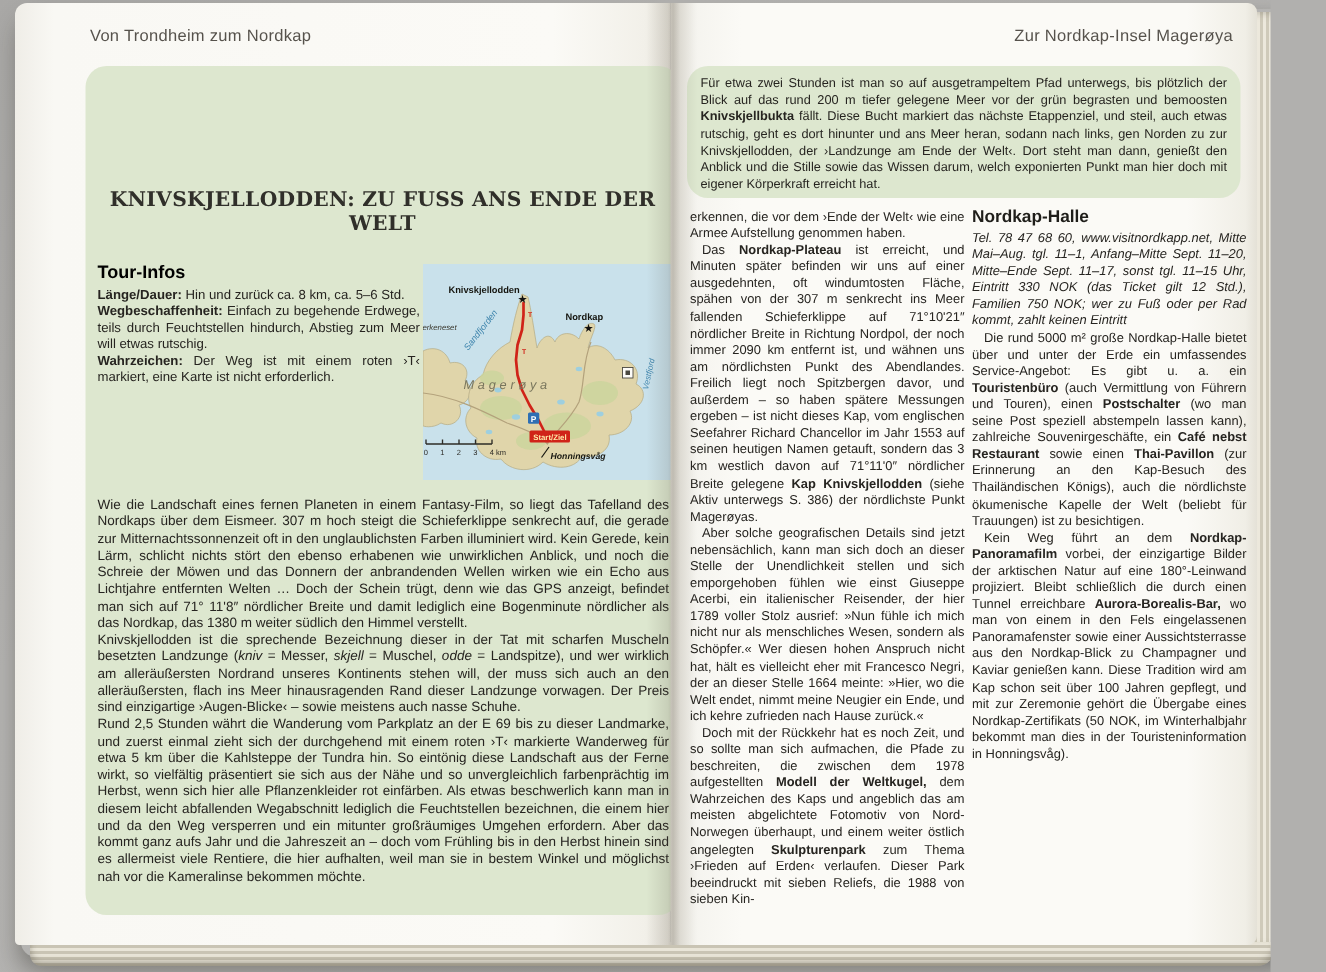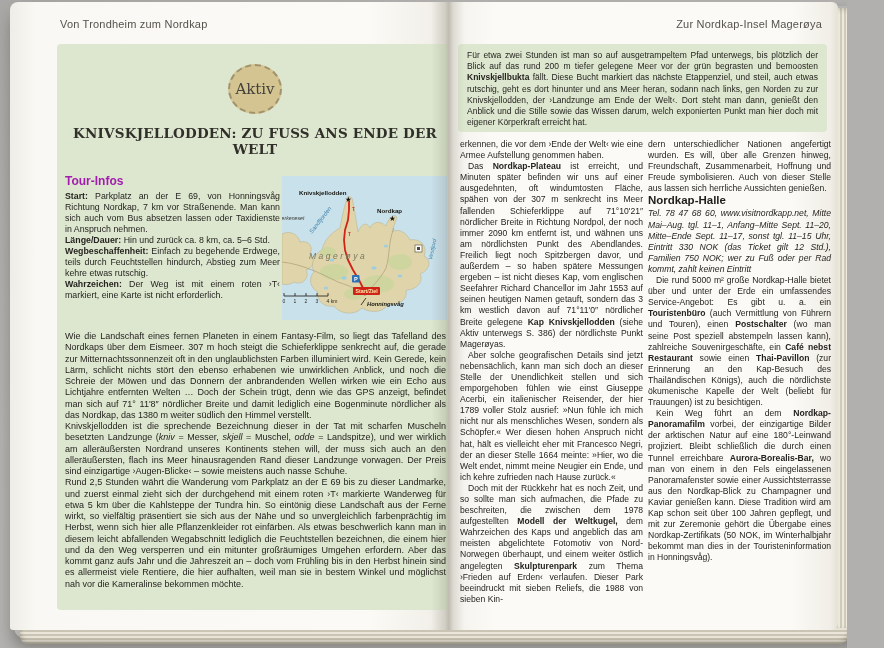--- a/index.html
+++ b/index.html
@@ -18,30 +18,30 @@
   .page-right{left:447px;width:391px;border-radius:0 6px 6px 0;
     background:linear-gradient(to right,#e9e6dd 0%,#f5f4ef 4%,#fbfaf6 12%,#fbfaf6 88%,#f0eee6 98%,#e4e1d7 100%);}
   .gutter{position:absolute;left:431px;top:2px;width:34px;height:628px;pointer-events:none;z-index:5;
     background:linear-gradient(to right,rgba(70,62,48,0) 0%,rgba(70,62,48,.14) 42%,rgba(70,62,48,.26) 52%,rgba(70,62,48,.10) 66%,rgba(70,62,48,0) 100%);}
   .runhead{position:absolute;top:16px;font-size:11px;color:#56524c;letter-spacing:.2px;}
   .runhead.l{left:50px;}
   .runhead.r{right:16px;text-align:right;}
   .pagenum{position:absolute;font-size:10.5px;color:#3a3832;text-align:center;margin-top:40px;}
 
   
-  .panel{position:absolute;background:#dde7cf;border-radius:4px;}
+  .panel{position:absolute;background:#dde7cf;border-radius:14px;}
   .panel-left{left:47px;top:42px;width:396px;height:566px;}
   .badge{position:absolute;left:171px;top:20px;width:54px;height:50px;border-radius:50%;
     background:#d3c492;border:2px dashed #a2926a;box-sizing:border-box;
     display:flex;align-items:center;justify-content:center;
     font-family:"DejaVu Serif",serif;font-size:15px;color:#44423a;}
   .arttitle{position:absolute;left:0;top:81px;width:100%;text-align:center;
     font-family:"DejaVu Serif",serif;font-weight:bold;font-size:13.5px;letter-spacing:.2px;color:#302f2a;}
   .tourinfos{position:absolute;left:8px;top:130px;width:215px;color:#262420;}
-  .tourinfos h4{margin:0 0 3px 0;font-size:12px;color:#a21caf;}
+  .tourinfos h4{margin:0 0 3px 0;font-size:12px;color:#000000;}
   .tourinfos p{margin:0;font-size:8.8px;line-height:11px;text-align:justify;}
   .bodytext{position:absolute;left:8px;top:287px;width:381px;color:#262420;}
   .bodytext p{margin:0;font-size:9px;line-height:11.25px;text-align:justify;}
 
   
   .panel-right{left:11px;top:42px;width:369px;height:88px;box-sizing:border-box;padding:6px 9px;}
   .panel-right p{margin:0;font-size:8.5px;line-height:11.2px;text-align:justify;color:#262420;}
   .col{position:absolute;top:137px;width:183px;color:#262420;}
   .col p{margin:0;font-size:8.6px;line-height:11.1px;text-align:justify;}
   .col p.ind{text-indent:8px;}
@@ -78,28 +78,26 @@
 
 <div class="photo">
   <div class="book-shadow"></div>
   <div class="stack-right"></div>
   <div class="stack-bottom"></div>
 
   <div class="page page-left">
     <div class="runhead l">Von Trondheim zum Nordkap</div>
 
     <div class="panel panel-left">
-      <div class="badge">Aktiv</div>
       <div class="arttitle">KNIVSKJELLODDEN: ZU FUSS ANS ENDE DER WELT</div>
 
       <div class="tourinfos">
         <h4>Tour-Infos</h4>
-        <p><span class="b">Start:</span><span> Parkplatz an der E 69, von Honningsvåg Richtung Nordkap, 7 km vor Straßenende. Man kann sich auch vom Bus absetzen lassen oder Taxidienste in Anspruch nehmen.</span></p>
         <p><span class="b">Länge/Dauer:</span><span> Hin und zurück ca. 8 km, ca. 5–6 Std.</span></p>
-        <p><span class="b">Wegbeschaffenheit:</span><span> Einfach zu begehende Erdwege, teils durch Feuchtstellen hindurch, Abstieg zum Meer kehre etwas rutschig.</span></p>
+        <p><span class="b">Wegbeschaffenheit:</span><span> Einfach zu begehende Erdwege, teils durch Feuchtstellen hindurch, Abstieg zum Meer will etwas rutschig.</span></p>
         <p><span class="b">Wahrzeichen:</span><span> Der Weg ist mit einem roten ›T‹ markiert, eine Karte ist nicht erforderlich.</span></p>
       </div>
 
       <div class="mapwrap">
         <svg width="167" height="144" viewBox="0 0 167 144">
           <rect class="sea" x="0" y="0" width="167" height="144"></rect>
 
           <path class="land" d="M0,58 C8,54 16,58 18,66 C26,64 32,70 28,78 C34,82 32,92 24,94 C28,102 20,110 12,106 C6,110 0,108 0,108 Z"></path>
 
           <path class="land" d="M66,20 C63,28 60,40 58,52 C50,56 42,64 40,74 C32,78 28,88 32,96 C26,102 28,112 36,116 C34,124 42,132 52,130 C58,138 72,140 80,132 C90,138 102,136 106,128 C116,130 126,124 124,114 C134,114 142,106 138,98 C148,94 150,84 142,80 C146,70 138,62 128,64 C124,56 116,52 110,56 C112,48 116,42 114,40 C110,38 106,44 104,50 C98,44 90,46 88,52 C84,44 78,50 76,56 C74,44 72,30 70,22 Z"></path>
@@ -182,21 +180,20 @@
     </div>
 
     <div class="col col-1">
       <p><span>erkennen, die vor dem ›Ende der Welt‹ wie eine Armee Aufstellung genommen haben.</span></p>
       <p class="ind"><span>Das </span><span class="b">Nordkap-Plateau</span><span> ist erreicht, und Minuten später befinden wir uns auf einer ausgedehnten, oft windumtosten Fläche, spähen von der 307 m senkrecht ins Meer fallenden Schieferklippe auf 71°10'21″ nördlicher Breite in Richtung Nordpol, der noch immer 2090 km entfernt ist, und wähnen uns am nördlichsten Punkt des Abendlandes. Freilich liegt noch Spitzbergen davor, und außerdem – so haben spätere Messungen ergeben – ist nicht dieses Kap, vom englischen Seefahrer Richard Chancellor im Jahr 1553 auf seinen heutigen Namen getauft, sondern das 3 km westlich davon auf 71°11'0″ nördlicher Breite gelegene </span><span class="b">Kap Knivskjellodden</span><span> (siehe Aktiv unterwegs S. 386) der nördlichste Punkt Magerøyas.</span></p>
       <p class="ind"><span>Aber solche geografischen Details sind jetzt nebensächlich, kann man sich doch an dieser Stelle der Unendlichkeit stellen und sich emporgehoben fühlen wie einst Giuseppe Acerbi, ein italienischer Reisender, der hier 1789 voller Stolz ausrief: »Nun fühle ich mich nicht nur als menschliches Wesen, sondern als Schöpfer.« Wer diesen hohen Anspruch nicht hat, hält es vielleicht eher mit Francesco Negri, der an dieser Stelle 1664 meinte: »Hier, wo die Welt endet, nimmt meine Neugier ein Ende, und ich kehre zufrieden nach Hause zurück.«</span></p>
       <p class="ind"><span>Doch mit der Rückkehr hat es noch Zeit, und so sollte man sich aufmachen, die Pfade zu beschreiten, die zwischen dem 1978 aufgestellten </span><span class="b">Modell der Weltkugel,</span><span> dem Wahrzeichen des Kaps und angeblich das am meisten abgelichtete Fotomotiv von Nord-Norwegen überhaupt, und einem weiter östlich angelegten </span><span class="b">Skulpturenpark</span><span> zum Thema ›Frieden auf Erden‹ verlaufen. Dieser Park beeindruckt mit sieben Reliefs, die 1988 von sieben Kin-</span></p>
     </div>
 
     <div class="col col-2">
-      <p><span>dern unterschiedlicher Nationen angefertigt wurden. Es will, über alle Grenzen hinweg, Freundschaft, Zusammenarbeit, Hoffnung und Freude symbolisieren. Auch von dieser Stelle aus lassen sich herrliche Aussichten genießen.</span></p>
       <h3>Nordkap-Halle</h3>
       <p><span class="i">Tel. 78 47 68 60, www.visitnordkapp.net, Mitte Mai–Aug. tgl. 11–1, Anfang–Mitte Sept. 11–20, Mitte–Ende Sept. 11–17, sonst tgl. 11–15 Uhr, Eintritt 330 NOK (das Ticket gilt 12 Std.), Familien 750 NOK; wer zu Fuß oder per Rad kommt, zahlt keinen Eintritt</span></p>
       <p class="ind"><span>Die rund 5000 m² große Nordkap-Halle bietet über und unter der Erde ein umfassendes Service-Angebot: Es gibt u. a. ein </span><span class="b">Touristenbüro</span><span> (auch Vermittlung von Führern und Touren), einen </span><span class="b">Postschalter</span><span> (wo man seine Post speziell abstempeln lassen kann), zahlreiche Souvenirgeschäfte, ein </span><span class="b">Café nebst Restaurant</span><span> sowie einen </span><span class="b">Thai-Pavillon</span><span> (zur Erinnerung an den Kap-Besuch des Thailändischen Königs), auch die nördlichste ökumenische Kapelle der Welt (beliebt für Trauungen) ist zu besichtigen.</span></p>
       <p class="ind"><span>Kein Weg führt an dem </span><span class="b">Nordkap-Panoramafilm</span><span> vorbei, der einzigartige Bilder der arktischen Natur auf eine 180°-Leinwand projiziert. Bleibt schließlich die durch einen Tunnel erreichbare </span><span class="b">Aurora-Borealis-Bar,</span><span> wo man von einem in den Fels eingelassenen Panoramafenster sowie einer Aussichtsterrasse aus den Nordkap-Blick zu Champagner und Kaviar genießen kann. Diese Tradition wird am Kap schon seit über 100 Jahren gepflegt, und mit zur Zeremonie gehört die Übergabe eines Nordkap-Zertifikats (50 NOK, im Winterhalbjahr bekommt man dies in der Touristeninformation in Honningsvåg).</span></p>
     </div>
 
     <div class="pagenum" style="left:13px;top:616px;width:371px;">264</div>
   </div>
 
   <div class="gutter"></div>

